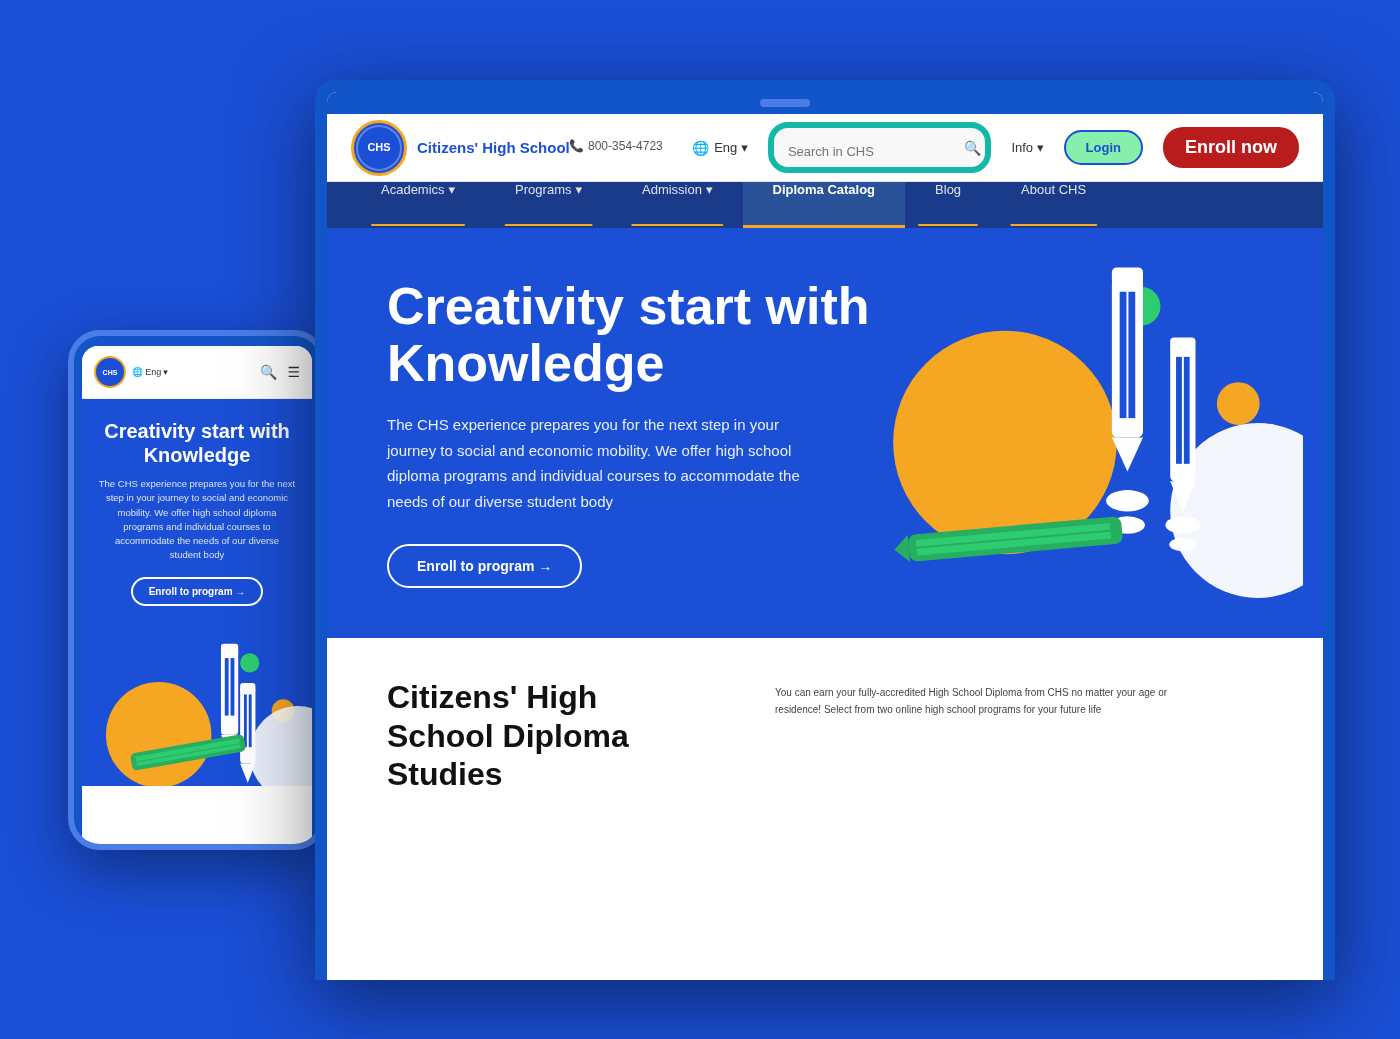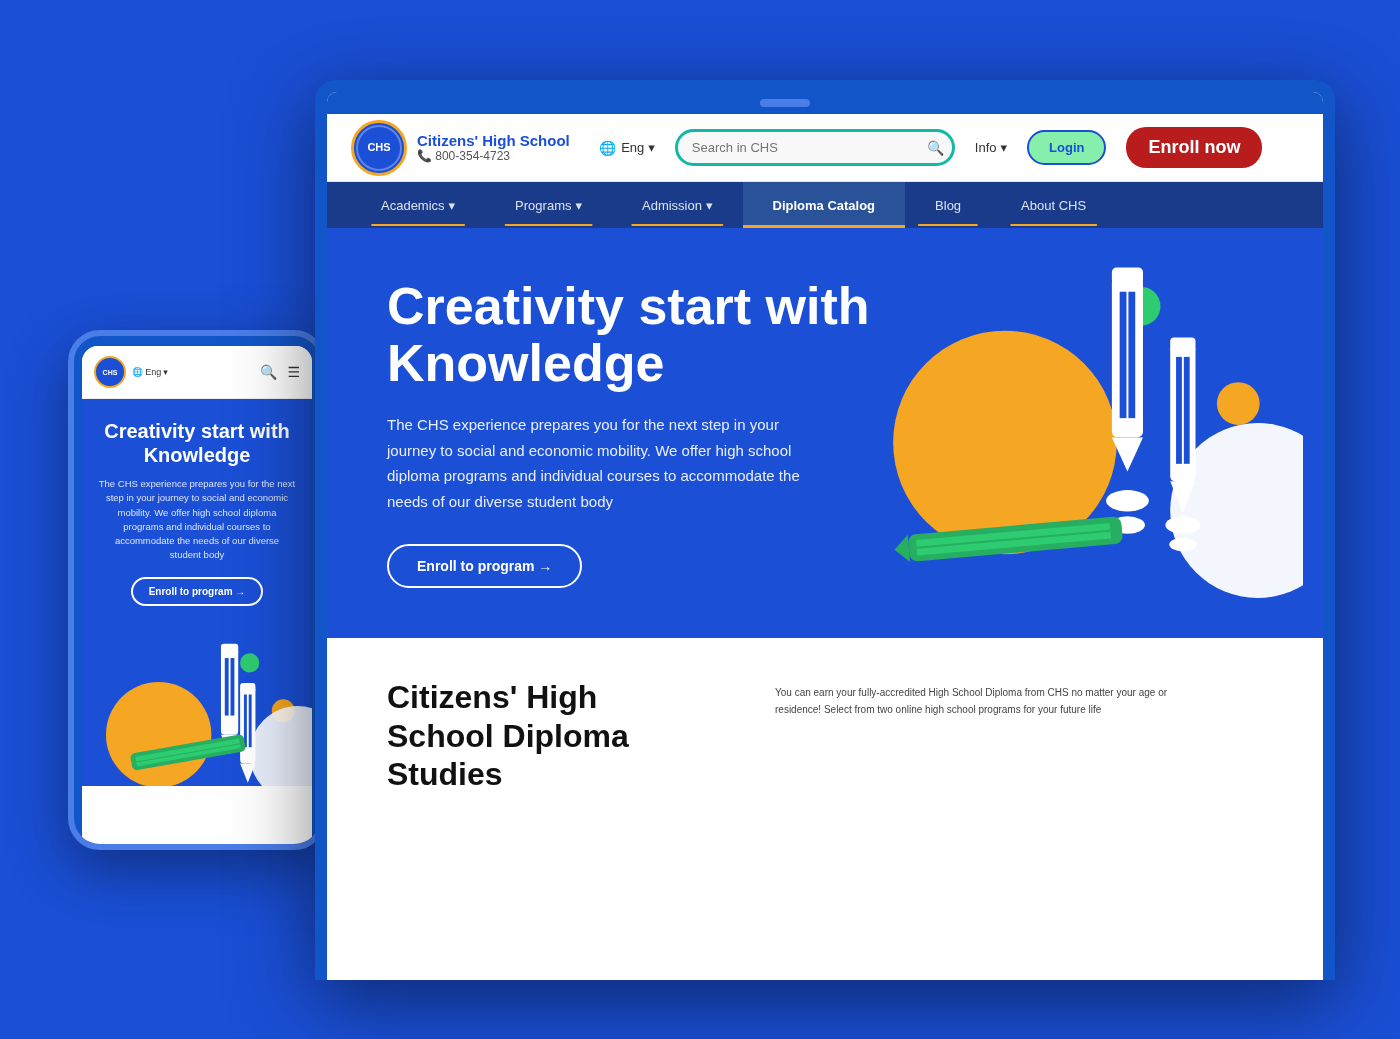--- a/index.html
+++ b/index.html
@@ -203,21 +203,21 @@
 
     .site-logo-ring {
       position: absolute;
       inset: 2px;
       border-radius: 50%;
       border: 2px solid rgba(255,255,255,0.3);
     }
 
     .site-name-area {
       display: flex;
-      flex-direction: column;
+      flex-direction: row;
     }
 
     .site-name {
       font-size: 15px;
       font-weight: 700;
       color: #1a4fd6;
     }
 
     .site-phone {
       font-size: 12px;
@@ -236,23 +236,23 @@
     }
 
     .header-search {
       flex: 1;
       max-width: 280px;
       position: relative;
     }
 
     .header-search input {
       width: 100%;
-      border: 3px solid #14b8a6;
+      border: 6px solid #14b8a6;
       border-radius: 20px;
-      padding: 8px 36px 8px 14px;
+      padding: 16px 36px 8px 14px;
       font-size: 13px;
       color: #666;
       outline: none;
       background: #f8f8f8;
     }
 
     .search-icon-btn {
       position: absolute;
       right: 10px;
       top: 50%;
@@ -306,21 +306,21 @@
     }
 
     .nav-item {
       padding: 0 30px;
       color: rgba(255,255,255,0.85);
       font-size: 13px;
       font-weight: 500;
       cursor: pointer;
       height: 100%;
       display: flex;
-      align-items: center;
+      align-items: flex-start;
       gap: 4px;
       position: relative;
       white-space: nowrap;
     }
 
     .nav-item.active {
       background: #2a5298;
       color: white;
       font-weight: 700;
     }

